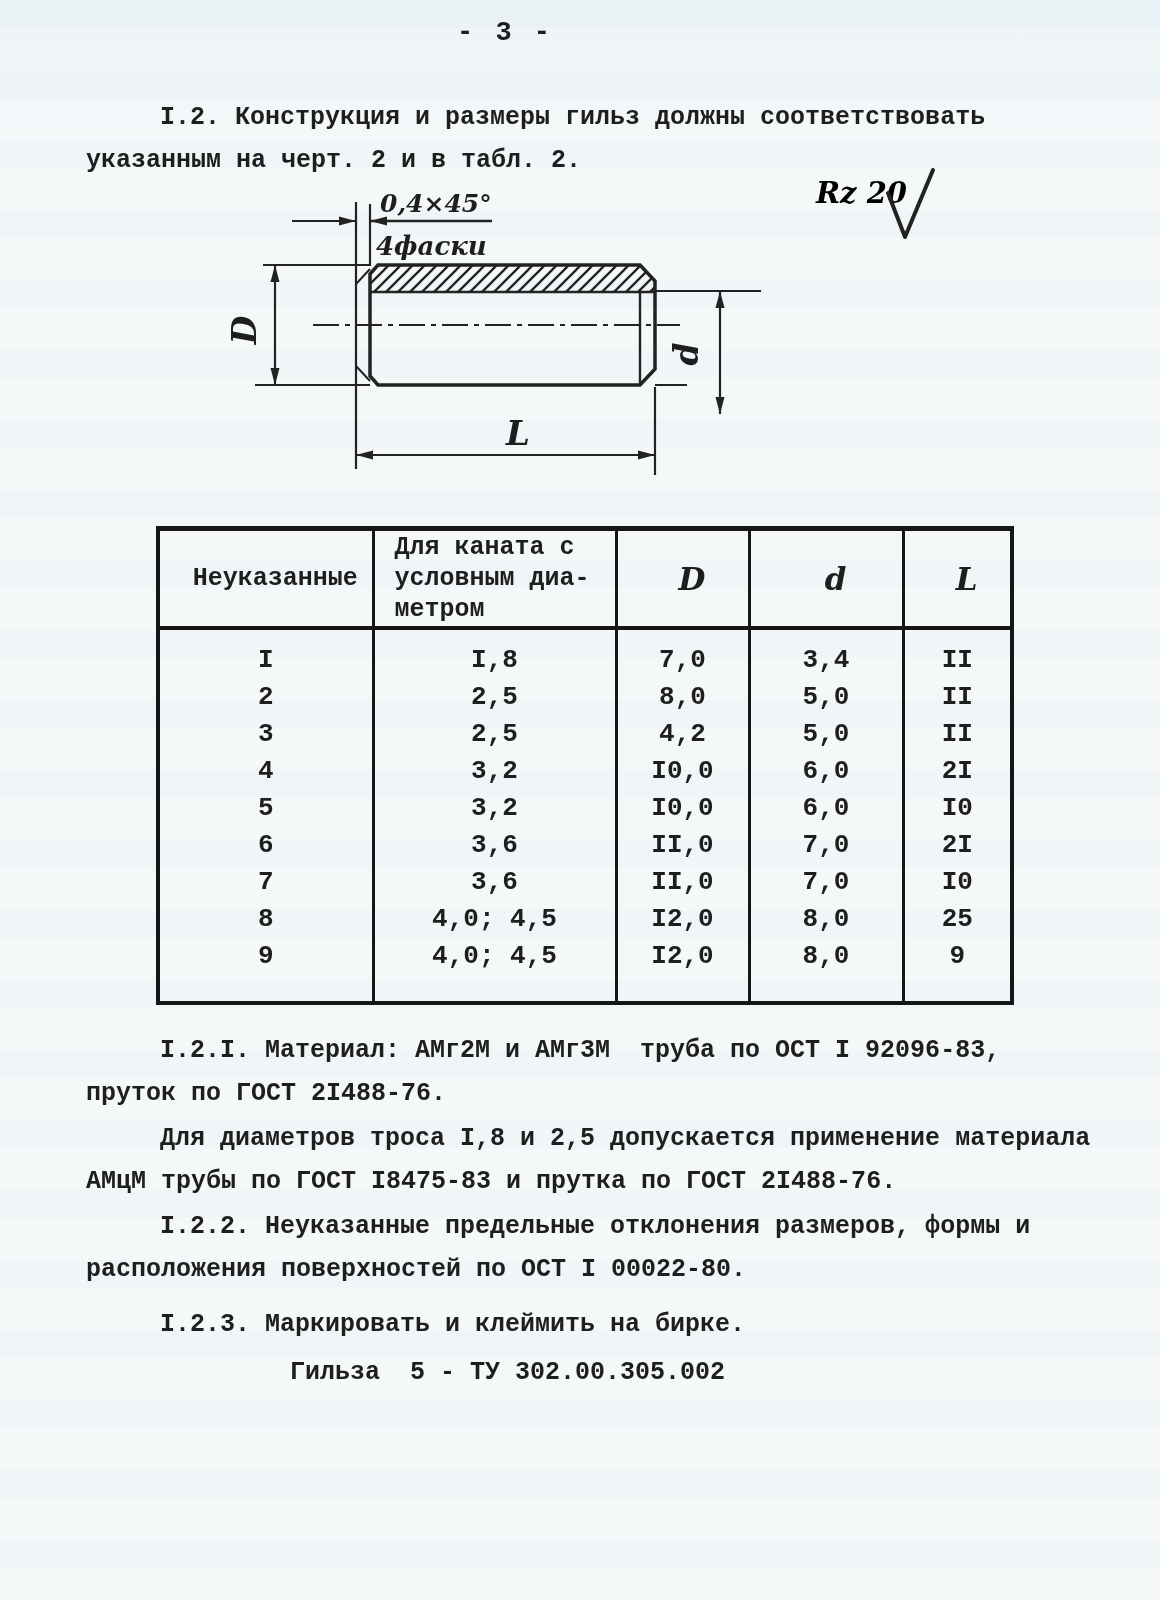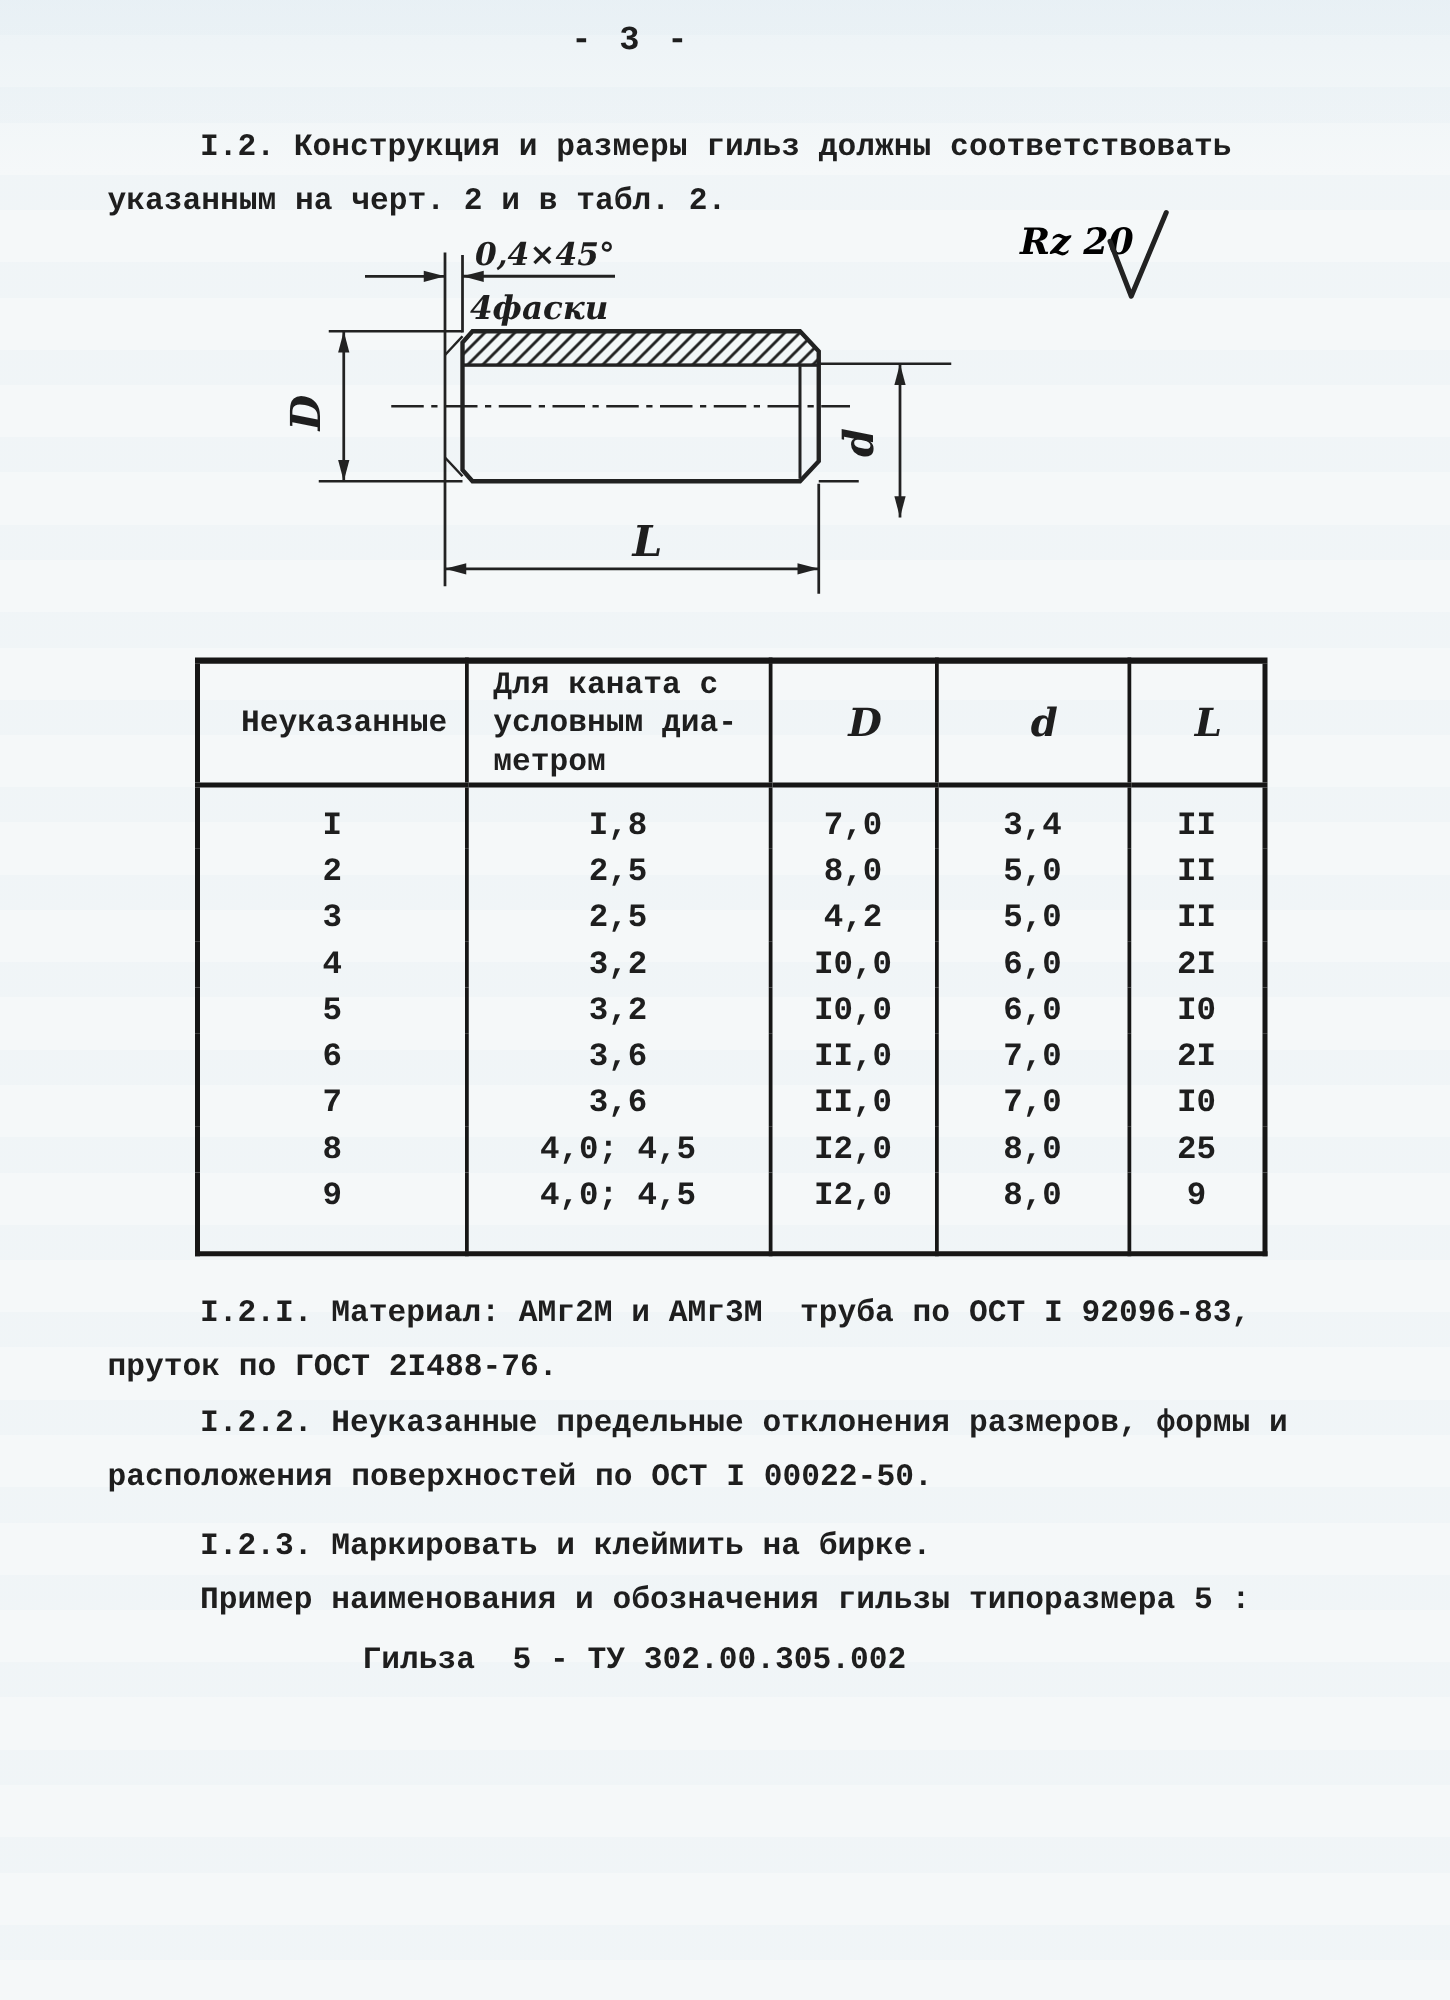--- a/index.html
+++ b/index.html
@@ -211,19 +211,20 @@
           <td>4,0; 4,5</td>
           <td>I2,0</td>
           <td>8,0</td>
           <td>9</td>
         </tr>
       </tbody>
   </table>
 
   <div class="txt indent" id="p121">I.2.I. Материал: АМг2М и АМг3М&nbsp; труба по ОСТ I 92096-83,
 пруток по ГОСТ 2I488-76.</div>
+  <div class="txt indent" id="p121b">Для диаметров троса I,8 и 2,5 допускается применение материала
+АМцМ трубы по ГОСТ I8475-83 и прутка по ГОСТ 2I488-76.</div>
   <div class="txt indent" id="p122">I.2.2. Неуказанные предельные отклонения размеров, формы и
-расположения поверхностей по ОСТ I 00022-50.</div>
+расположения поверхностей по ОСТ I 00022-80.</div>
   <div class="txt indent" id="p123">I.2.3. Маркировать и клеймить на бирке.</div>
-  <div class="txt indent" id="pex">Пример наименования и обозначения гильзы типоразмера 5 :</div>
   <div class="txt" id="pdes">Гильза&nbsp; 5 - ТУ 302.00.305.002</div>
 
 </div>
 
 </body></html>

